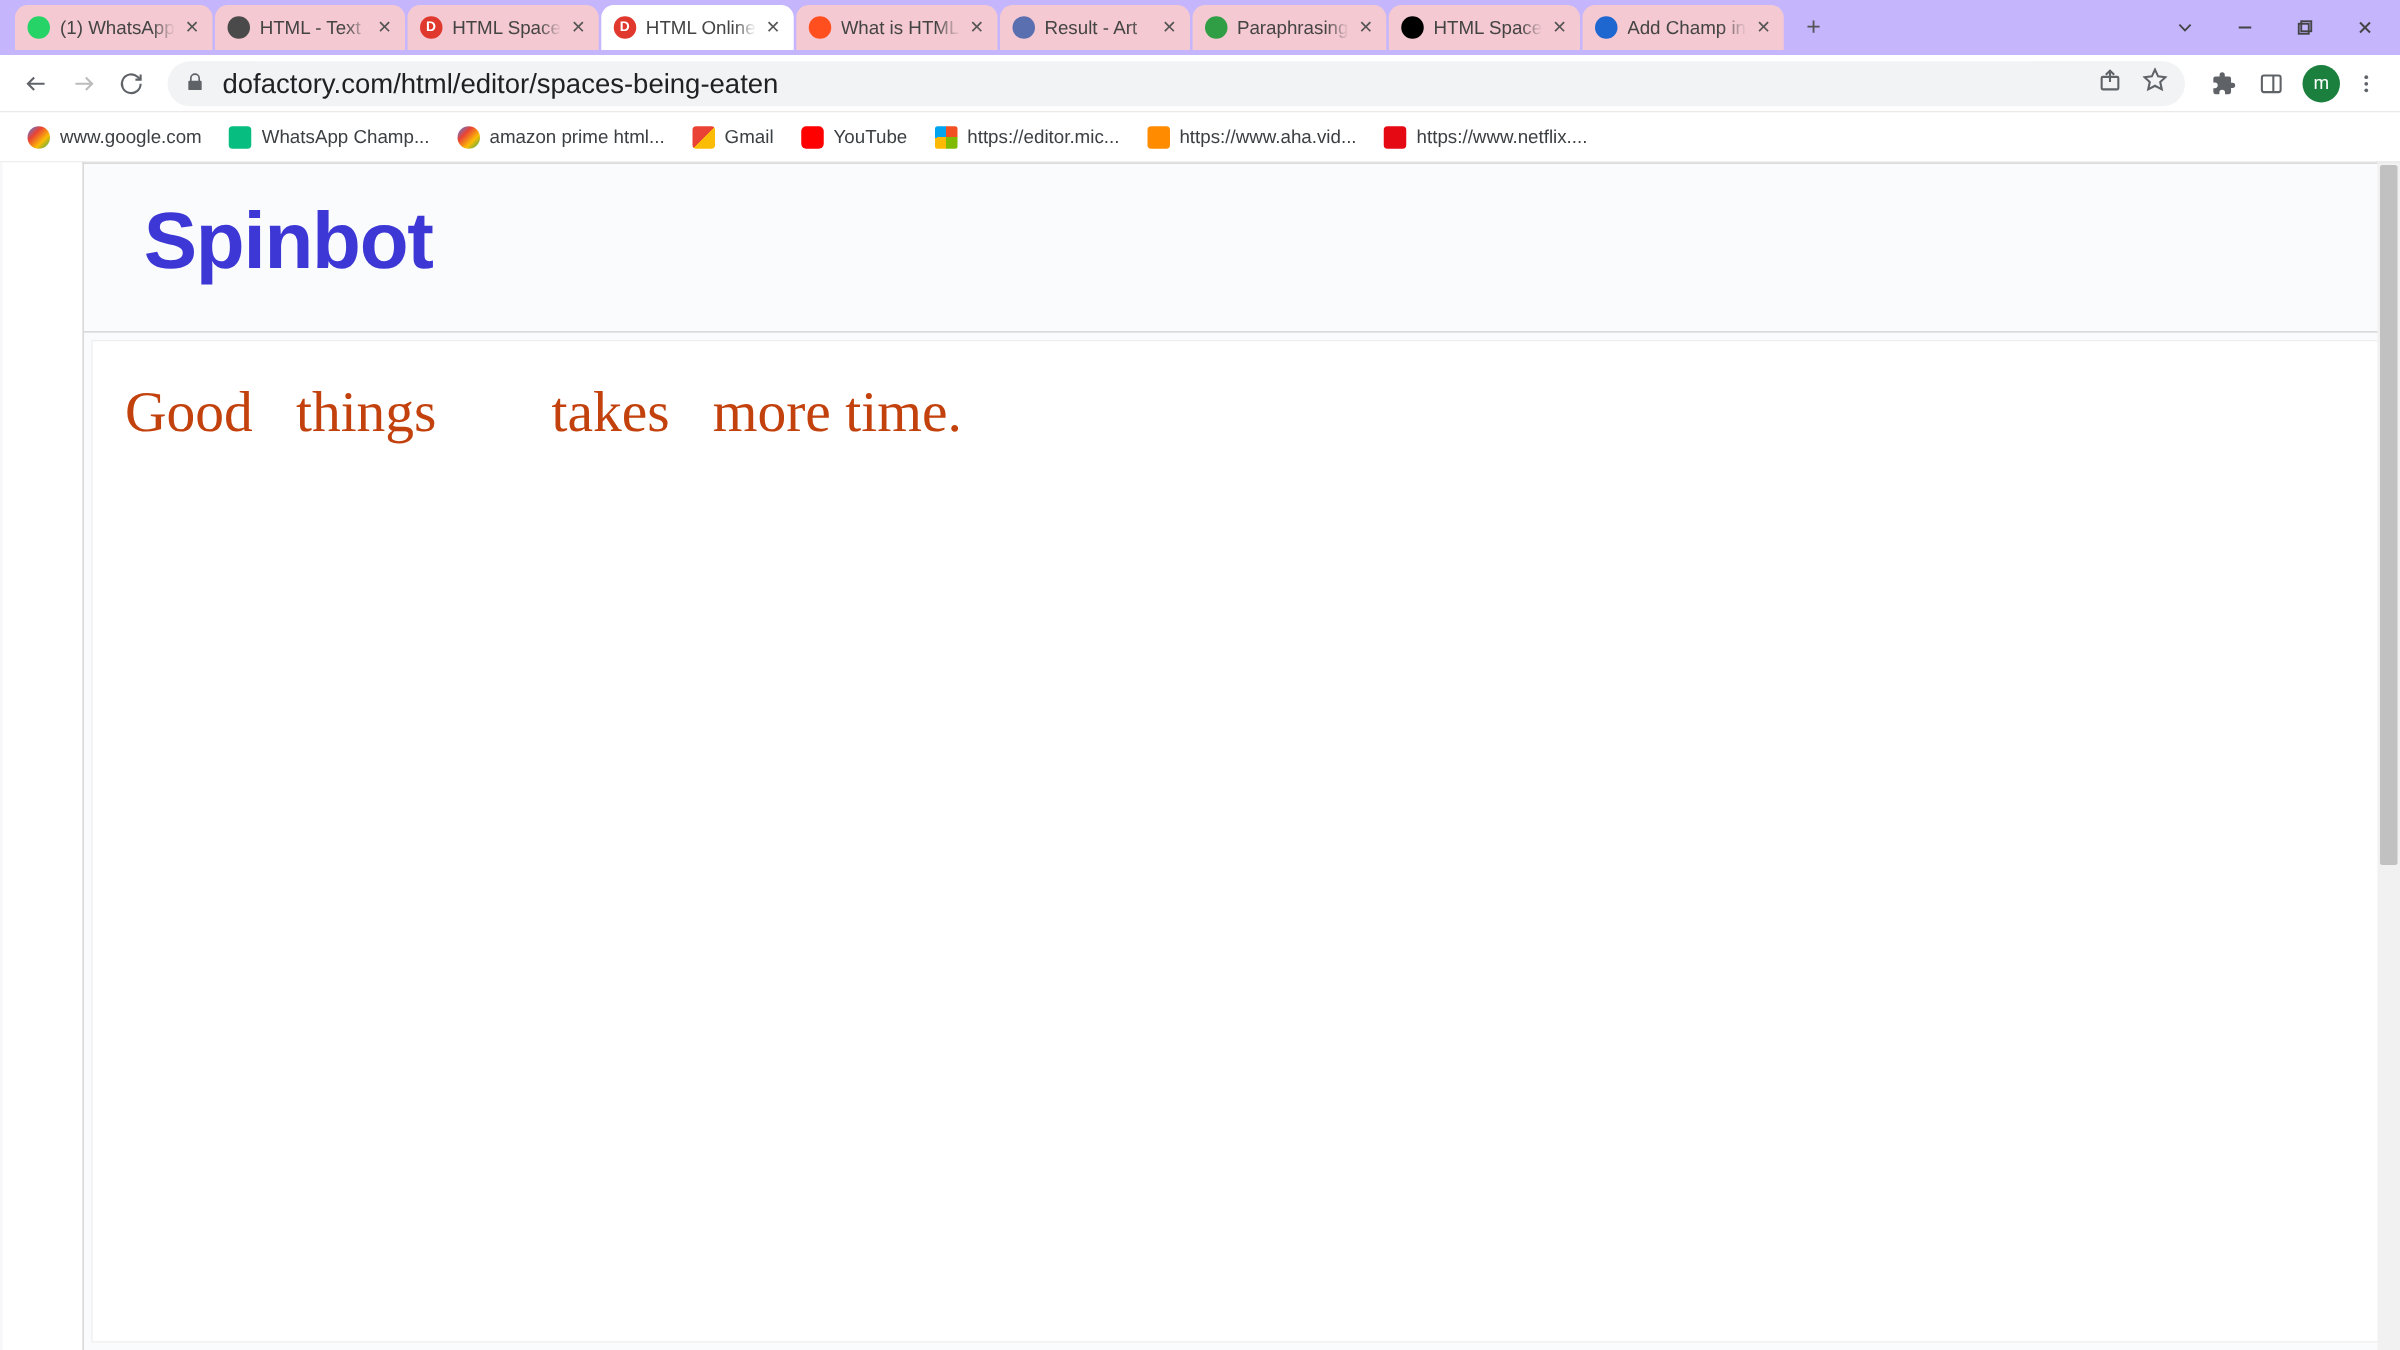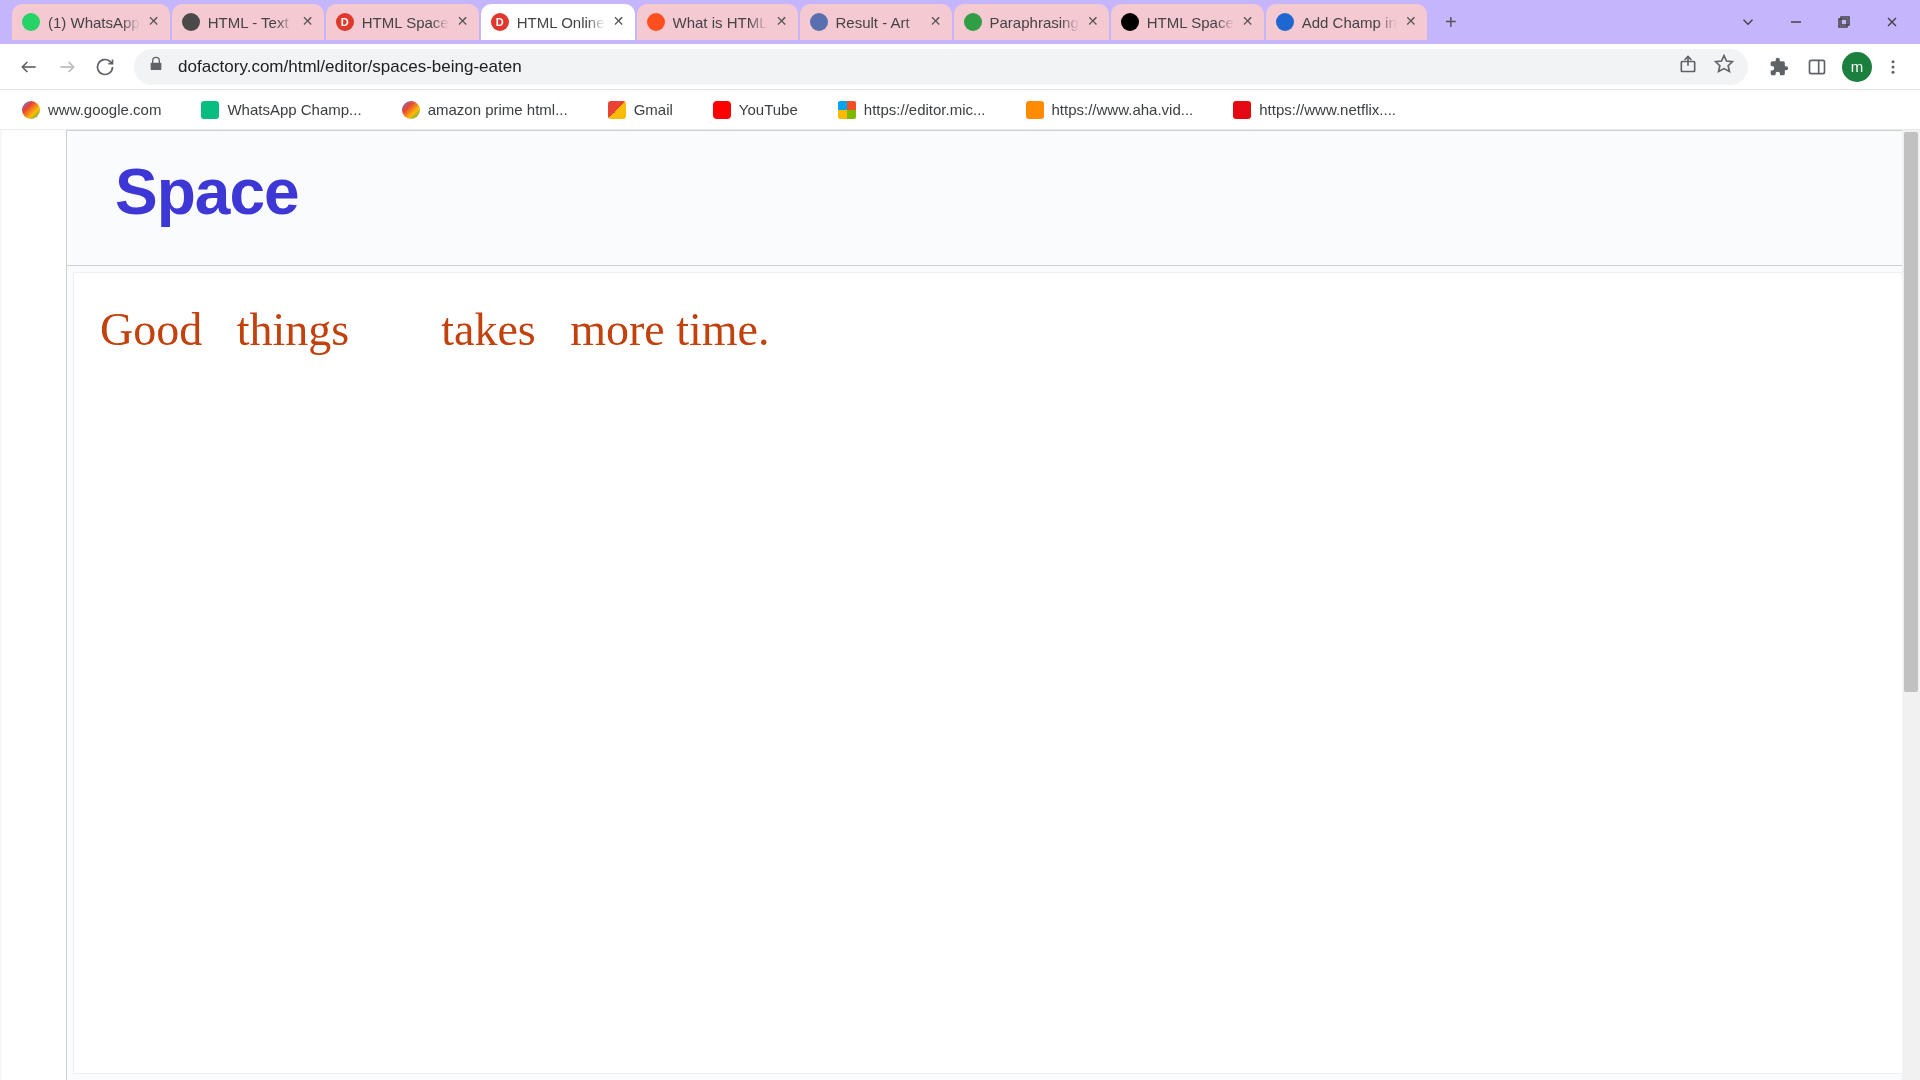--- a/index.html
+++ b/index.html
@@ -128,21 +128,21 @@
     }
     .omnibox {
       flex: 1;
       height: 36px;
       background: #f1f3f4;
       border-radius: 18px;
       display: flex;
       align-items: center;
       padding: 0 14px;
       margin: 12px 10px;
-      font-size: 17px;
+      font-size: 22px;
       color: #202124;
     }
     .omnibox .lock-icon {
       margin-right: 14px;
       color: #5f6368;
     }
     .omnibox .url-text {
       flex: 1;
     }
     .omnibox .end-icons {
@@ -173,21 +173,21 @@
       margin-left: 8px;
     }
 
     
     .bookmarks-bar {
       height: 40px;
       background: #fff;
       display: flex;
       align-items: center;
       padding: 0 14px;
-      gap: 24px;
+      gap: 6px;
       border-bottom: 1px solid #e9e9e9;
     }
     .bookmark {
       display: flex;
       align-items: center;
       padding: 4px 8px;
       font-size: 15px;
       color: #3c4043;
       cursor: pointer;
       border-radius: 4px;
@@ -444,21 +444,21 @@
     <span>https://www.netflix....</span>
   </div>
 </div>
 
 <div class="content-wrap">
   <div class="left-gutter">
     <div class="left-gutter-inner"></div>
   </div>
   <div class="main-panel">
     <div class="panel-header">
-      <div class="result-title">Space</div>
+      <div class="result-title">Spinbot</div>
     </div>
     <div class="panel-body">
       <div class="result-text">Good   things        takes   more time.</div>
     </div>
   </div>
 </div>
 
 <div class="fake-scrollbar">
   <div class="fake-scroll-thumb"></div>
 </div>

